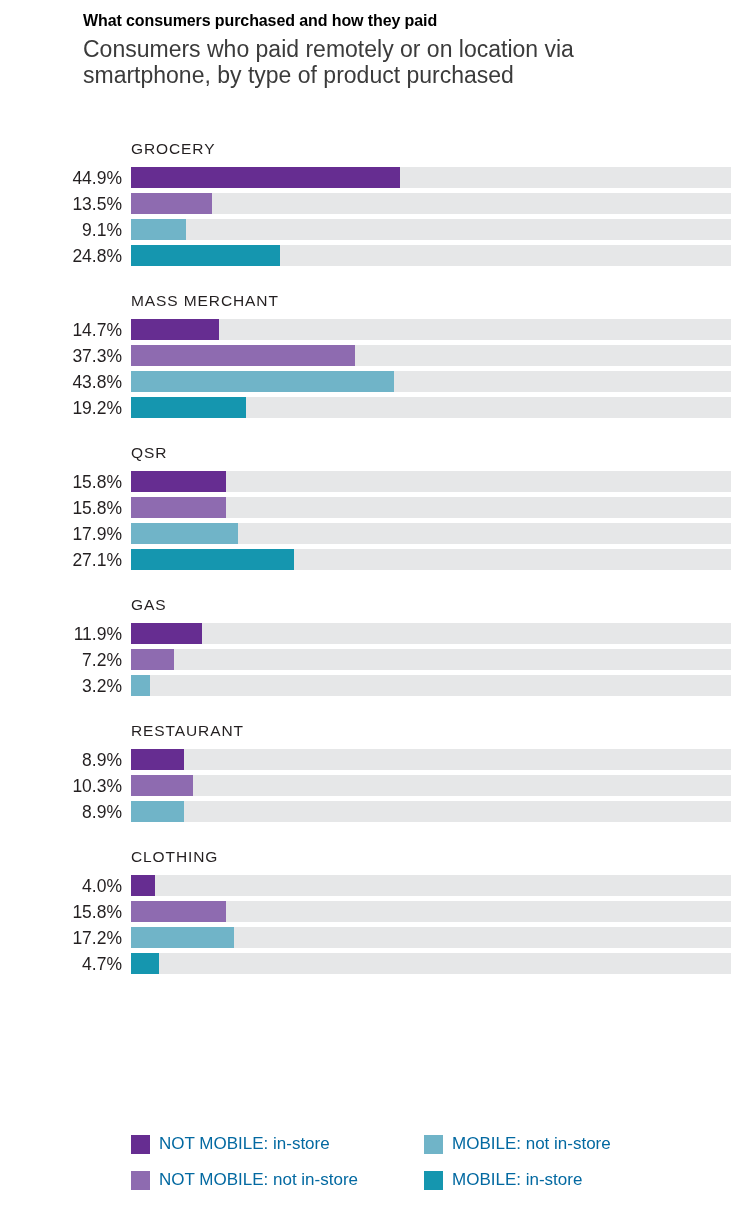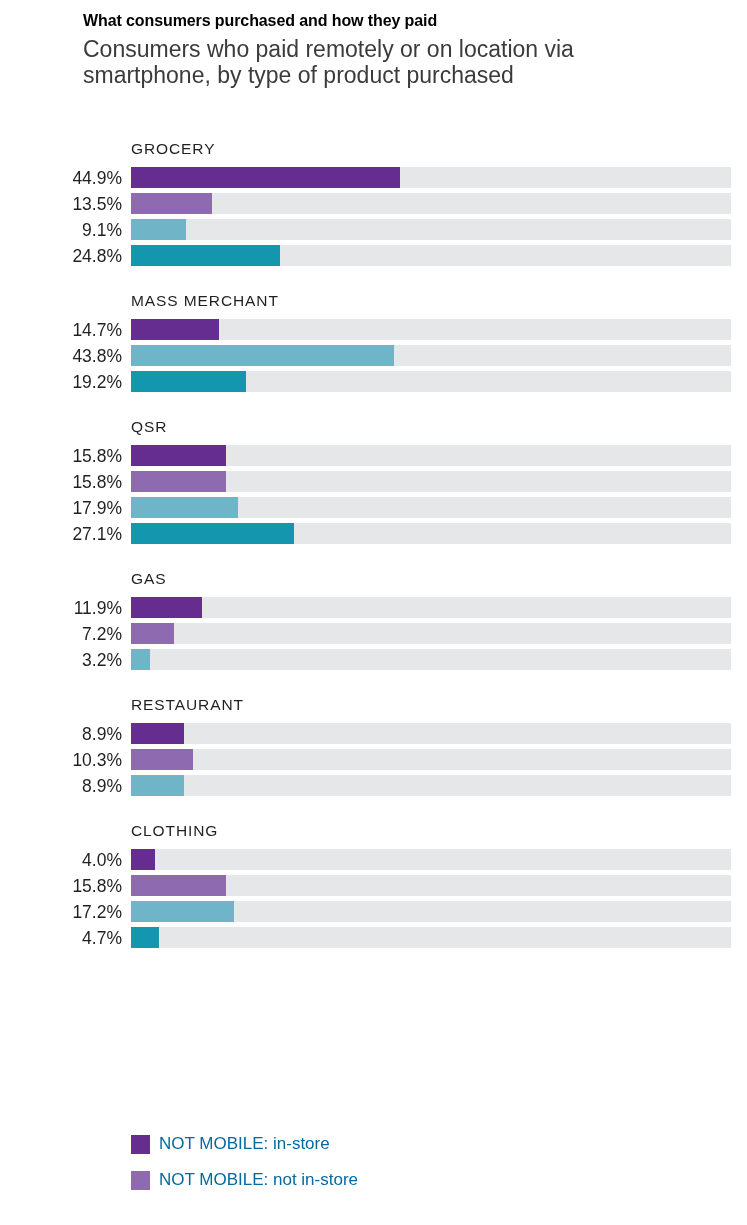--- a/index.html
+++ b/index.html
@@ -175,20 +175,26 @@
     <div class="group">
       <div class="group-label">MASS MERCHANT</div>
       <div class="rows">
         <div class="row">
           <div class="value-label">14.7%</div>
           <div class="track">
             <div class="bar" style="width: 88.2px; background: rgb(102, 45, 145);"></div>
           </div>
         </div>
         <div class="row">
+          <div class="value-label">37.3%</div>
+          <div class="track">
+            <div class="bar" style="width: 223.8px; background: rgb(142, 107, 176);"></div>
+          </div>
+        </div>
+        <div class="row">
           <div class="value-label">43.8%</div>
           <div class="track">
             <div class="bar" style="width: 262.8px; background: rgb(112, 180, 200);"></div>
           </div>
         </div>
         <div class="row">
           <div class="value-label">19.2%</div>
           <div class="track">
             <div class="bar" style="width: 115.2px; background: rgb(21, 150, 175);"></div>
           </div>
@@ -305,13 +311,23 @@
   <div class="legend-col left" id="legend-left">
       <div class="legend-item">
         <span class="swatch" style="background: rgb(102, 45, 145);"></span>
         <span class="legend-text">NOT MOBILE: in-store</span>
       </div>
       <div class="legend-item">
         <span class="swatch" style="background: rgb(142, 107, 176);"></span>
         <span class="legend-text">NOT MOBILE: not in-store</span>
       </div>
     </div>
+  <div class="legend-col right" id="legend-right">
+      <div class="legend-item">
+        <span class="swatch" style="background: rgb(112, 180, 200);"></span>
+        <span class="legend-text">MOBILE: not in-store</span>
+      </div>
+      <div class="legend-item">
+        <span class="swatch" style="background: rgb(21, 150, 175);"></span>
+        <span class="legend-text">MOBILE: in-store</span>
+      </div>
+    </div>
 </div>
 
 </body></html>

